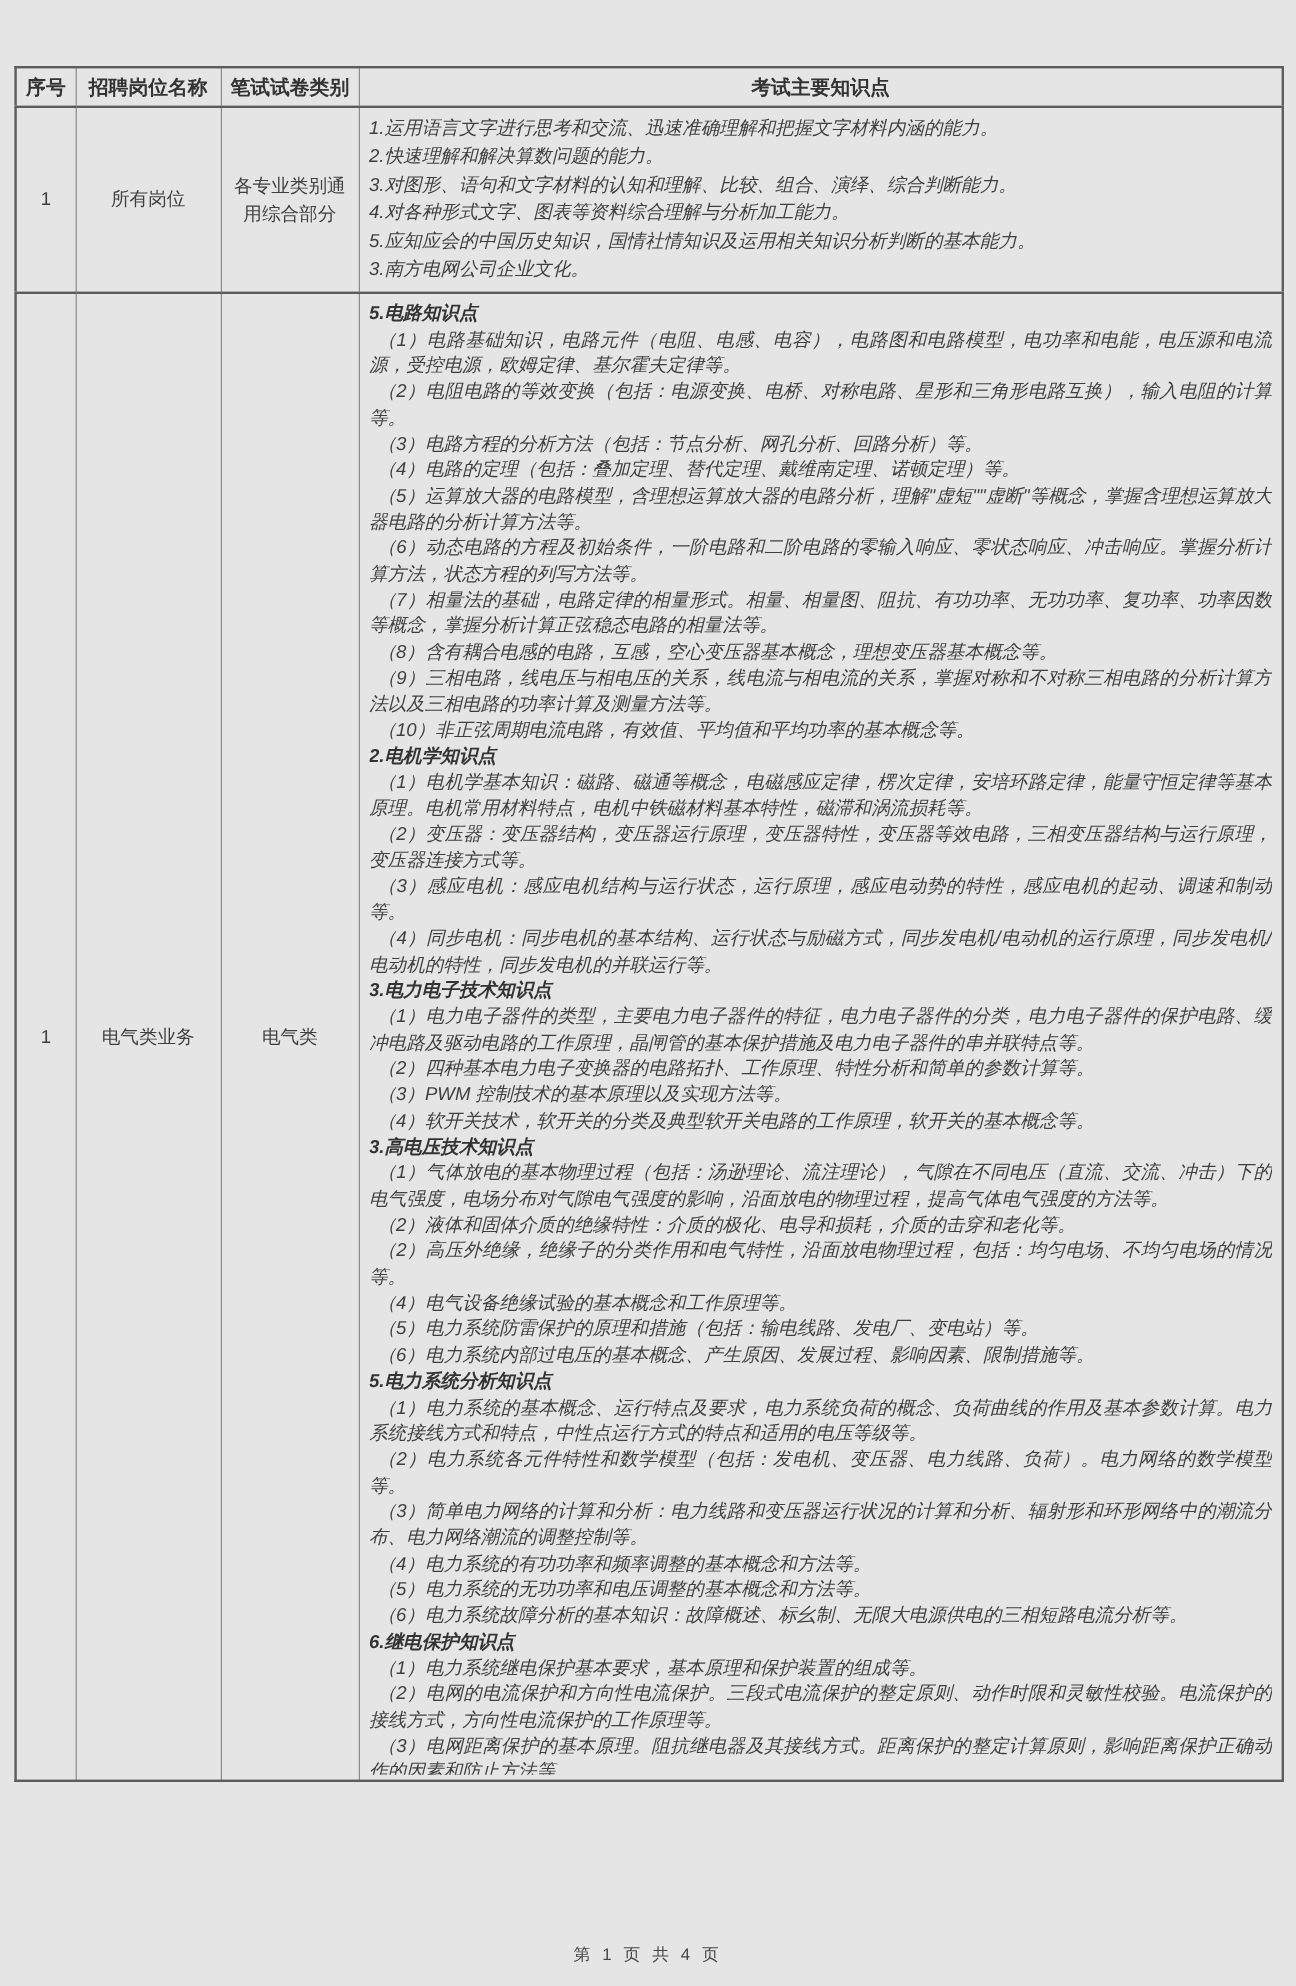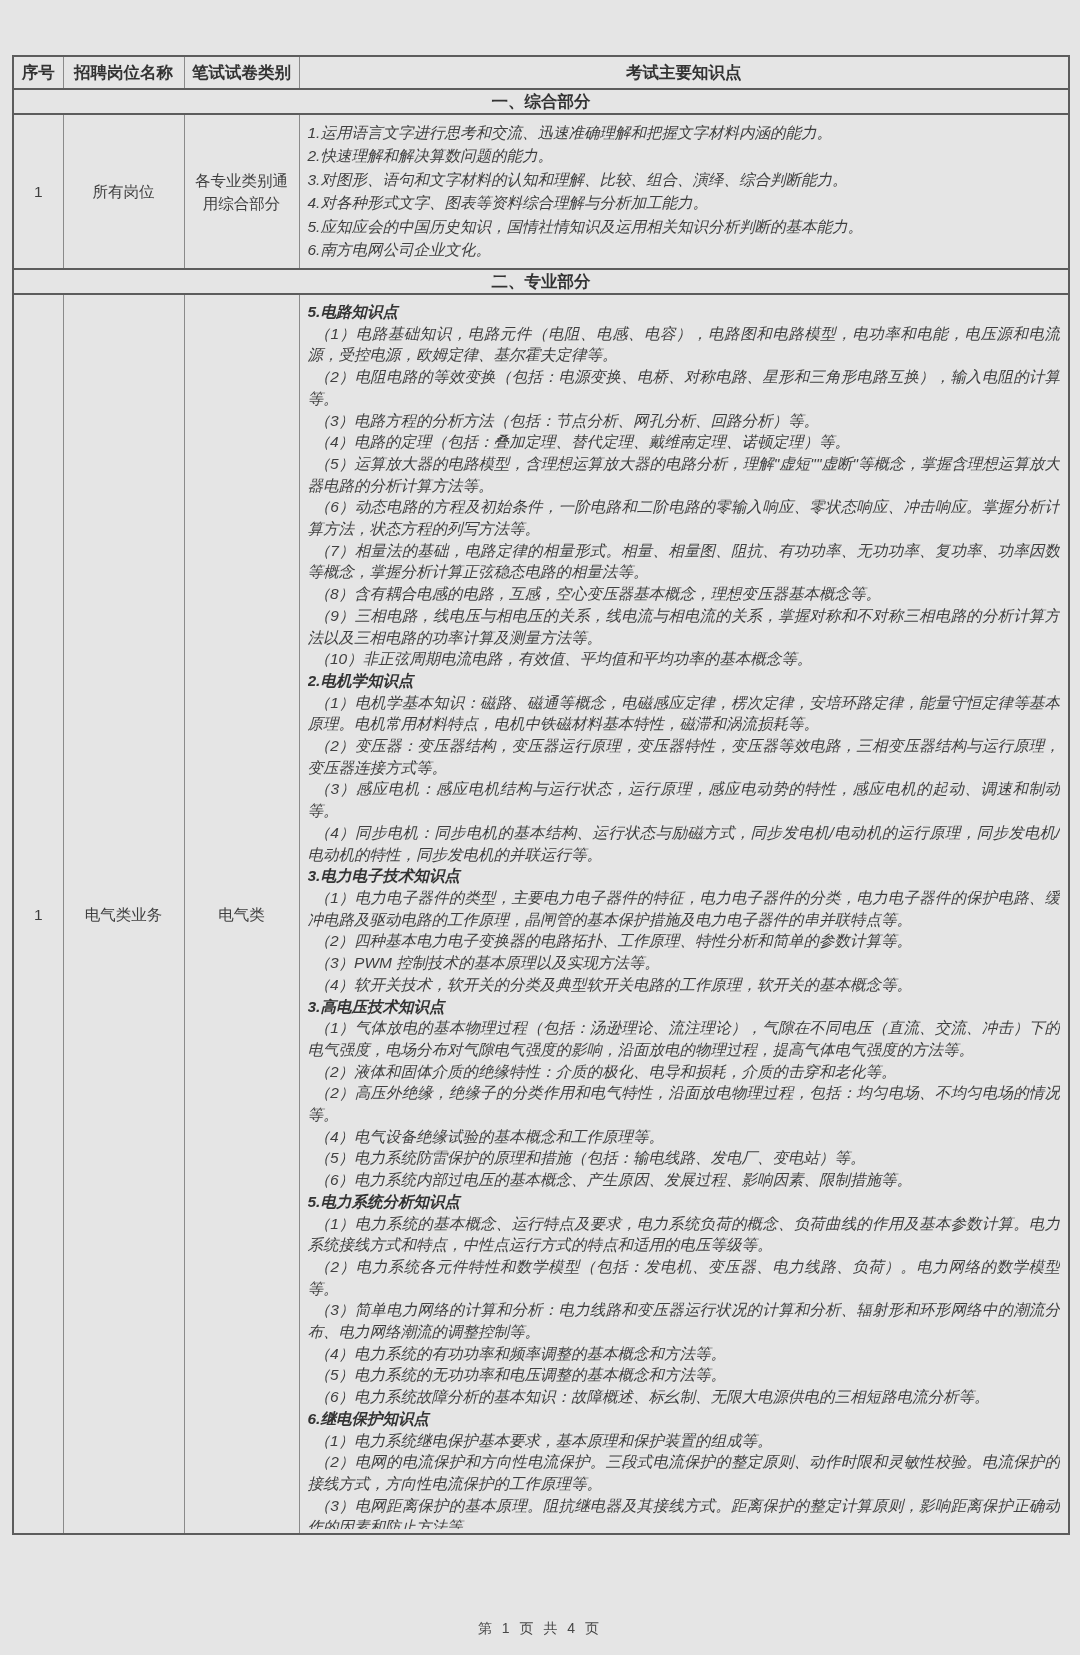--- a/index.html
+++ b/index.html
@@ -57,40 +57,34 @@
     </colgroup>
     <thead>
       <tr>
         <th>序号</th>
         <th>招聘岗位名称</th>
         <th>笔试试卷类别</th>
         <th>考试主要知识点</th>
       </tr>
     </thead>
     <tbody>
-      <tr class="section hline">
-        <td colspan="4">一、综合部分</td>
-      </tr>
       <tr class="general hline">
         <td class="c-center">1</td>
         <td class="c-center">所有岗位</td>
         <td class="c-center">各专业类别通用综合部分</td>
         <td class="points">
           <div class="gen-list" id="general-points">
               <div class="gp-line">1.运用语言文字进行思考和交流、迅速准确理解和把握文字材料内涵的能力。</div>
               <div class="gp-line">2.快速理解和解决算数问题的能力。</div>
               <div class="gp-line">3.对图形、语句和文字材料的认知和理解、比较、组合、演绎、综合判断能力。</div>
               <div class="gp-line">4.对各种形式文字、图表等资料综合理解与分析加工能力。</div>
               <div class="gp-line">5.应知应会的中国历史知识，国情社情知识及运用相关知识分析判断的基本能力。</div>
-              <div class="gp-line">6.南方电网公司企业文化。</div>
+              <div class="gp-line">3.南方电网公司企业文化。</div>
             </div>
         </td>
-      </tr>
-      <tr class="section hline">
-        <td colspan="4">二、专业部分</td>
       </tr>
       <tr class="hline">
         <td class="c-center">1</td>
         <td class="c-center">电气类业务</td>
         <td class="c-center">电气类</td>
         <td class="points">
           <div class="pro-list" id="professional-points">
               <div class="blk-heading">5.电路知识点</div>
               <div class="blk-item">（1）电路基础知识，电路元件（电阻、电感、电容），电路图和电路模型，电功率和电能，电压源和电流源，受控电源，欧姆定律、基尔霍夫定律等。</div>
               <div class="blk-item">（2）电阻电路的等效变换（包括：电源变换、电桥、对称电路、星形和三角形电路互换），输入电阻的计算等。</div>

